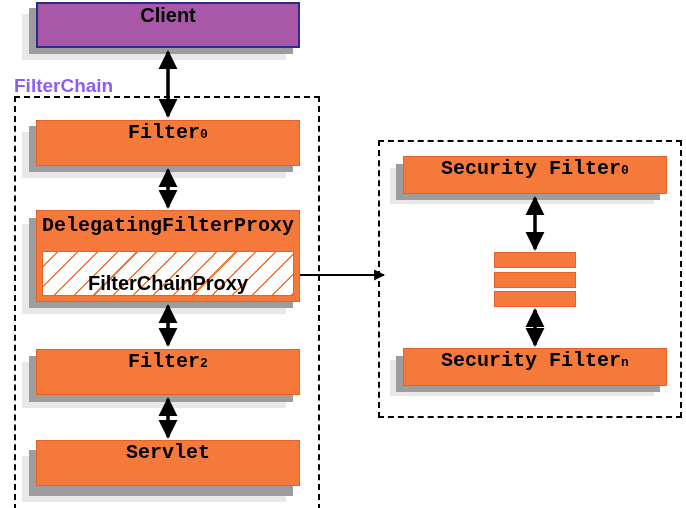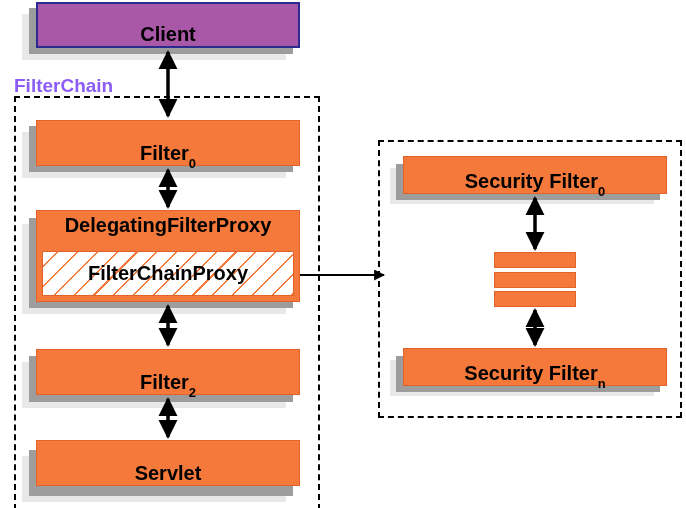--- a/index.html
+++ b/index.html
@@ -42,30 +42,31 @@
   .plate-dark {
     position: absolute;
     background: #9d9d9d;
   }
 
   
   .node {
     position: absolute;
     box-sizing: border-box;
     display: flex;
-    align-items: flex-end;
+    align-items: flex-start;
     justify-content: center;
     font-weight: bold;
     color: #000000;
     white-space: nowrap;
   }
   .node.orange {
     background: #f4793b;
     border: 1px solid #e2632a;
     font-size: 20px;
+    font-family: Liberation Mono, monospace;
   }
   .node.purple {
     background: #a957a7;
     border: 2px solid #2b2b8f;
     font-size: 20px;
   }
   .node .sub {
     font-size: 13px;
     vertical-align: sub;
     position: relative;
@@ -80,21 +81,21 @@
     box-sizing: border-box;
     background-color: #ffffff;
     background-image: repeating-linear-gradient(
         -45deg,
         #f4793b 0px,
         #f4793b 1.5px,
         rgba(255,255,255,0) 1.5px,
         rgba(255,255,255,0) 14px);
     border: 1px solid #e2632a;
     display: flex;
-    align-items: center;
+    align-items: flex-end;
     justify-content: center;
     font-size: 20px;
     font-weight: bold;
     color: #000000;
     white-space: nowrap;
   }
   .hatch-box .label-bg {
     padding: 0 4px;
     color: #000000;
   }

